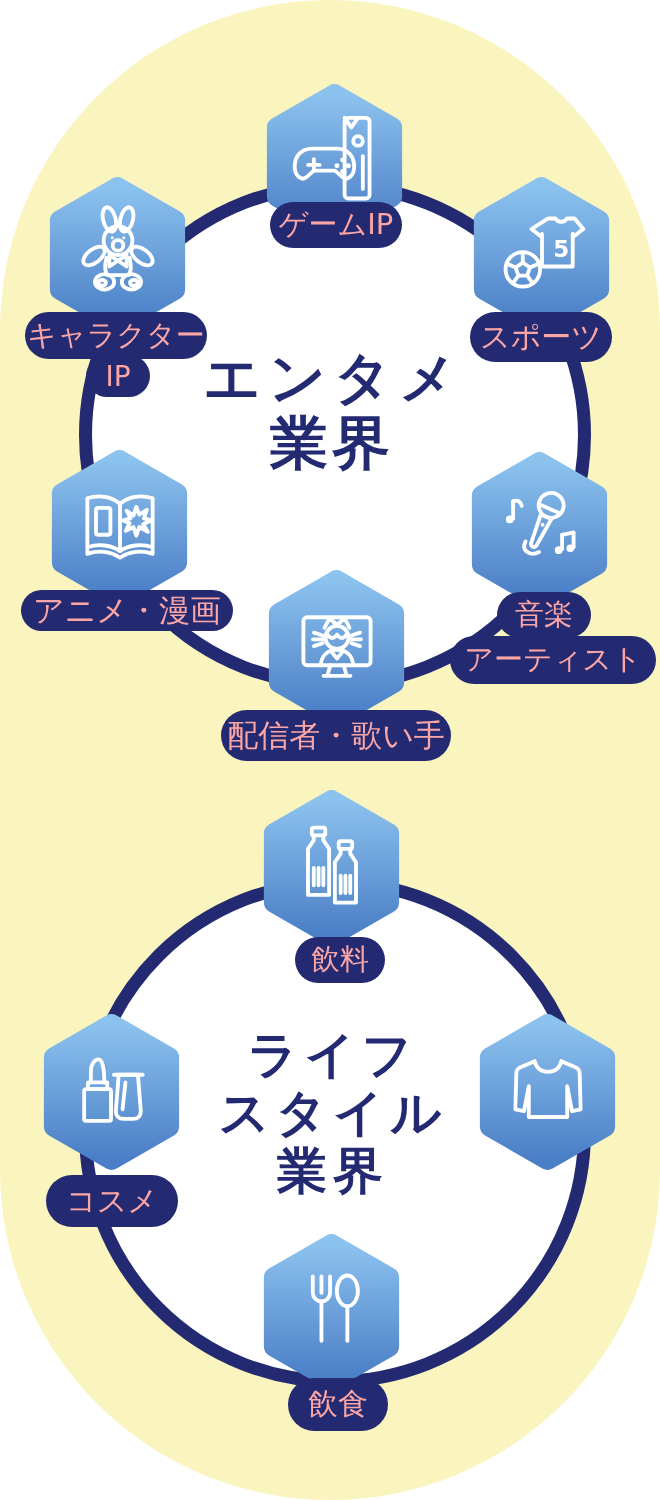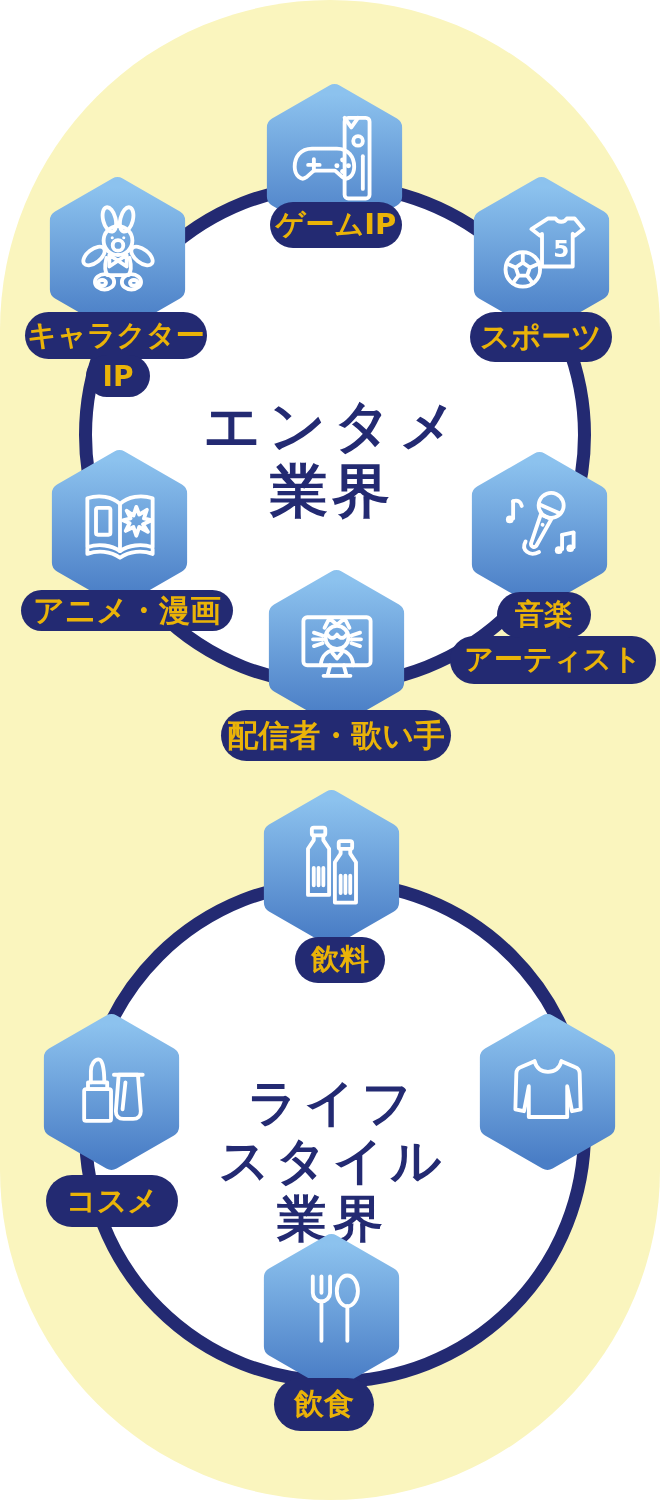--- a/index.html
+++ b/index.html
@@ -9,24 +9,24 @@
   .big-circle{position:absolute;width:486px;height:486px;border-radius:50%;background:#ffffff;border:13px solid var(--navy);box-sizing:content-box;}
   .circle-ent{left:79px;top:179px;}
   .circle-life{left:79px;top:876px;}
   .hex{position:absolute;width:147px;height:162px;}
   .hex-bg{position:absolute;left:0;top:0;width:100%;height:100%;}
   .hex-bg polygon{fill:url(#hexGrad);stroke:url(#hexGrad);stroke-width:14;stroke-linejoin:round;}
   .hex-icon{position:absolute;left:50%;top:50%;width:96px;height:96px;transform:translate(-50%,-52%);}
   .hex-icon *{stroke:#ffffff;stroke-width:4;fill:none;stroke-linecap:round;stroke-linejoin:round;}
   .hex-icon .fill{fill:#ffffff;stroke:none;}
   .hex-icon text{fill:#ffffff;stroke:none;font-weight:bold;font-family:"DejaVu Sans",sans-serif;}
-  .pill{position:absolute;transform:translateX(-50%);background:var(--navy);color:#eab308;
-        font-weight:bold;border-radius:999px;display:flex;align-items:center;justify-content:center;
+  .pill{position:absolute;transform:translateX(-50%);background:var(--navy);color:#fca5a5;
+        font-weight:normal;border-radius:999px;display:flex;align-items:center;justify-content:center;
         white-space:nowrap;z-index:6;}
-  .title{position:absolute;left:0;width:660px;text-align:center;color:var(--navy);font-weight:bold;z-index:4;margin-top:48px;}
+  .title{position:absolute;left:0;width:660px;text-align:center;color:var(--navy);font-weight:bold;z-index:4;}
   .t-ent-1{font-size:56px;letter-spacing:8px;padding-left:8px;line-height:64px;}
   .t-ent-2{font-size:58px;letter-spacing:4px;padding-left:4px;line-height:66px;}
   .t-life{font-size:50px;letter-spacing:6px;padding-left:6px;line-height:58px;}
   .z2{z-index:5;}
 </style>
 </head>
 <body>
 
 <svg width="0" height="0" style="position:absolute">
   <defs>
@@ -213,15 +213,15 @@
         <polygon points="50,9 89,31.5 89,78.5 50,101 11,78.5 11,31.5"></polygon>
       </svg>
     <svg class="hex-icon" viewBox="0 0 100 100">
       <path d="M30 15 v17 a9 9 0 0 0 18 0 v-17"></path>
       <line x1="39" y1="15" x2="39" y2="32"></line>
       <line x1="39" y1="41" x2="39" y2="82"></line>
       <ellipse cx="66" cy="30" rx="11" ry="16"></ellipse>
       <line x1="66" y1="46" x2="66" y2="82"></line>
     </svg>
   </div>
-  <div class="pill" style="left:324px;top:1378px;width:100px;height:53px;font-size:30px;">飲食</div>
+  <div class="pill" style="left:338px;top:1378px;width:100px;height:53px;font-size:30px;">飲食</div>
 
 </div>
 
 </body></html>

